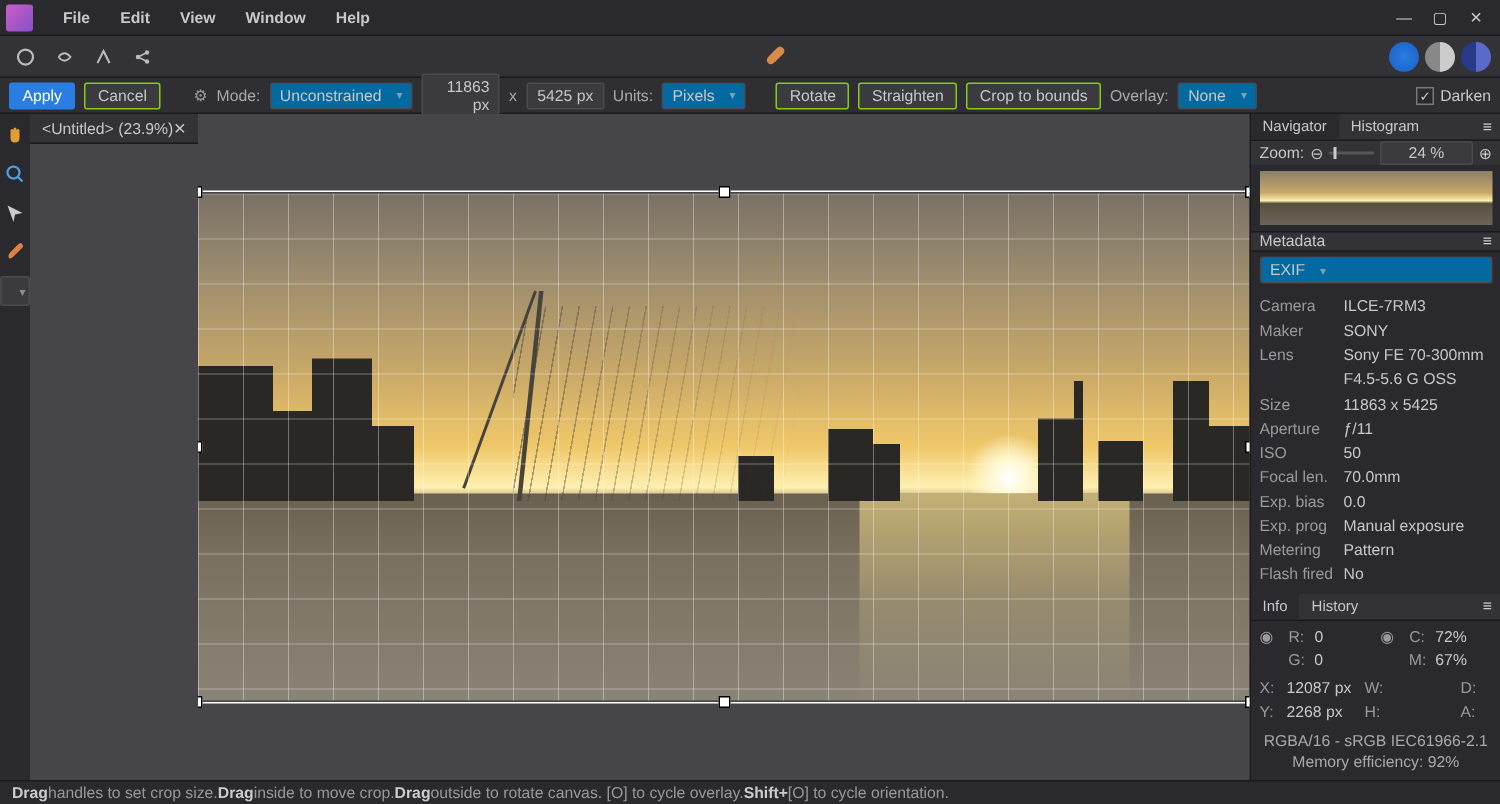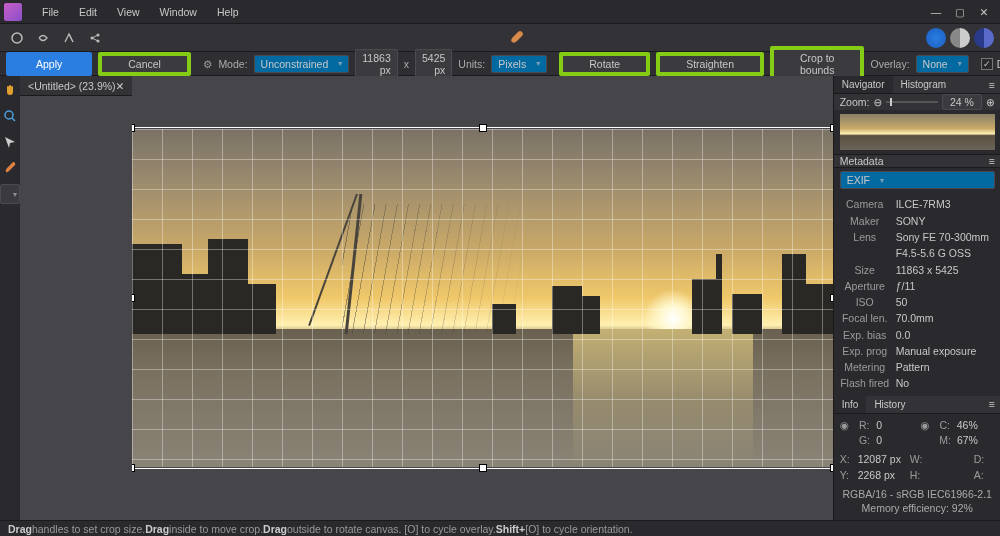--- a/index.html
+++ b/index.html
@@ -1,27 +1,27 @@
 <!DOCTYPE html>
 <html><head>
 <meta charset="utf-8">
 <style>
 * { margin:0; padding:0; box-sizing:border-box; font-family:"Segoe UI",Tahoma,sans-serif; font-size:10.5px; user-select:none; }
 html,body { width:1000px; height:536px; background:#2a2a2e; color:#c8c8c8; overflow:hidden; }
 .menubar { height:24px; background:#2a2a2e; display:flex; align-items:center; padding:0 4px; border-bottom:1px solid #1a1a1c; }
 .menubar .logo { width:18px; height:18px; background:linear-gradient(135deg,#c85fc8,#8a4fc8); border-radius:2px; margin-right:10px; }
-.menubar .mi { padding:3px 10px; cursor:default; }
+.menubar .mi { padding:3px 10px; cursor:default;font-weight:bold; }
 .menubar .spacer { flex:1; }
 .winbtn { width:24px; text-align:center; padding:3px 0; }
 .toolbar { height:28px; background:#333337; display:flex; align-items:center; padding:0 6px; border-bottom:1px solid #1a1a1c; }
 .toolbar .tb { width:22px; height:22px; display:flex; align-items:center; justify-content:center; margin-right:4px; cursor:pointer; }
 .toolbar .rtb { margin-left:auto; display:flex; gap:4px; }
 .rtb .rb { width:20px; height:20px; border-radius:50%; }
 .optbar { height:24px; background:#2f2f33; display:flex; align-items:center; padding:0 6px; gap:6px; border-bottom:1px solid #1a1a1c; }
-.btn { background:#3a3a3f; border:4px solid #84cc16; padding:2px 26px; border-radius:2px; cursor:pointer; color:#c8c8c8; }
+.btn { background:#3a3a3f; border:1px solid #84cc16; padding:2px 8px; border-radius:2px; cursor:pointer; color:#c8c8c8; }
 .btn.primary { background:#2a7de1; border-color:#2a7de1; color:#fff; }
 .sel { background:#0369a1; border:1px solid #4a4a4f; padding:2px 6px; border-radius:2px; display:inline-flex; align-items:center; gap:10px; color:#c8c8c8; }
 .sel::after { content:"▾"; font-size:8px; opacity:.6; }
 .numin { background:#3a3a3f; border:1px solid #4a4a4f; padding:2px 6px; border-radius:2px; width:52px; text-align:right; color:#c8c8c8; }
 .lbl { opacity:.8; }
 .chk { display:inline-flex; align-items:center; gap:4px; cursor:pointer; }
 .chk .box { width:12px; height:12px; border:1px solid #777; background:#2a2a2e; display:flex; align-items:center; justify-content:center; font-size:9px; }
 .main { display:flex; height:444px; }
 .ltools { width:24px; background:#2a2a2e; display:flex; flex-direction:column; align-items:center; padding-top:4px; gap:6px; }
 .ltools .lt { width:20px; height:20px; display:flex; align-items:center; justify-content:center; cursor:pointer; border-radius:2px; }
@@ -44,26 +44,26 @@
 .grid { position:absolute; inset:0; background-image:linear-gradient(rgba(255,255,255,.35) 1px,transparent 1px),linear-gradient(90deg,rgba(255,255,255,.35) 1px,transparent 1px); background-size:30px 30px; pointer-events:none; }
 .cropframe { position:absolute; inset:-2px; border:1px solid #fff; pointer-events:none; }
 .handle { position:absolute; width:8px; height:8px; background:#fff; border:1px solid #000; }
 .rpanel { width:168px; background:#2a2a2e; display:flex; flex-direction:column; border-left:1px solid #1a1a1c; }
 .ptabs { height:20px; background:#333337; display:flex; align-items:center; border-bottom:1px solid #1a1a1c; }
 .ptabs .pt { padding:3px 8px; cursor:pointer; font-size:10px; }
 .ptabs .pt.active { background:#2a2a2e; }
 .ptabs .menu { margin-left:auto; padding:0 6px; cursor:pointer; }
 .zoomrow { height:20px; display:flex; align-items:center; padding:0 6px; gap:4px; background:#333337; font-size:10px; }
 .zoomrow .slider { flex:1; height:2px; background:#555; position:relative; }
-.zoomrow .zval { background:#3a3a3f; border:1px solid #4a4a4f; padding:1px 7px; border-radius:2px; }
+.zoomrow .zval { background:#3a3a3f; border:1px solid #4a4a4f; padding:1px 18px; border-radius:2px; }
 .navthumb { height:68px; margin:4px 6px; background:linear-gradient(to bottom,#8a8066 0%,#c8a868 40%,#fff0b0 55%,#5a5040 60%,#6a6458 100%); position:relative; }
 .panel-hdr { height:18px; background:#333337; display:flex; align-items:center; padding:0 6px; font-size:10px; border-top:1px solid #1a1a1c; border-bottom:1px solid #1a1a1c; }
 .meta { padding:4px 6px; font-size:10px; line-height:1.55; }
 .meta .row { display:flex; }
-.meta .k { width:56px; text-align:center; padding-right:6px; opacity:.7; }
+.meta .k { width:56px; text-align:left; padding-right:6px; opacity:.7; }
 .meta .v { flex:1; }
 .info { padding:4px 6px; font-size:10px; line-height:1.5; }
 .info .irow { display:flex; gap:6px; }
 .info .ic { width:14px; opacity:.7; }
 .info .il { width:12px; opacity:.7; }
 .info .iv { width:40px; }
 .info .status { font-size:9.5px; text-align:center; opacity:.8; line-height:1.4; margin-top:3px; }
 .hints { height:16px; background:#2a2a2e; display:flex; align-items:center; padding:0 8px; font-size:10px; border-top:1px solid #1a1a1c; color:#999; }
 .hints b { color:#ccc; font-weight:600; }
 svg { display:block; }
@@ -308,21 +308,21 @@
       <div class="pt">History</div>
       <div class="menu">≡</div>
     </div>
     <div class="info">
       <div class="irow">
         <span class="ic">◉</span>
         <span class="il">R:</span>
           <span class="iv">0</span>
         <span class="ic">◉</span>
         <span class="il">C:</span>
-          <span class="iv">46%</span>
+          <span class="iv">72%</span>
       </div>
       <div class="irow">
         <span class="ic"></span>
         <span class="il">G:</span>
           <span class="iv">0</span>
         <span class="ic"></span>
         <span class="il">M:</span>
           <span class="iv">67%</span>
       </div>
       <div class="irow" style="margin-top:3px">

